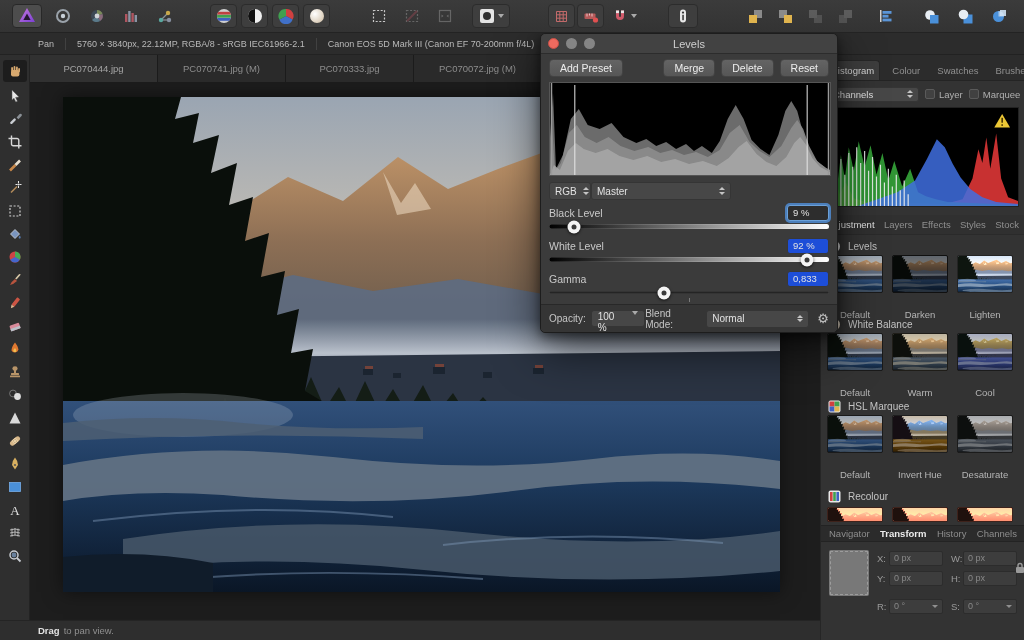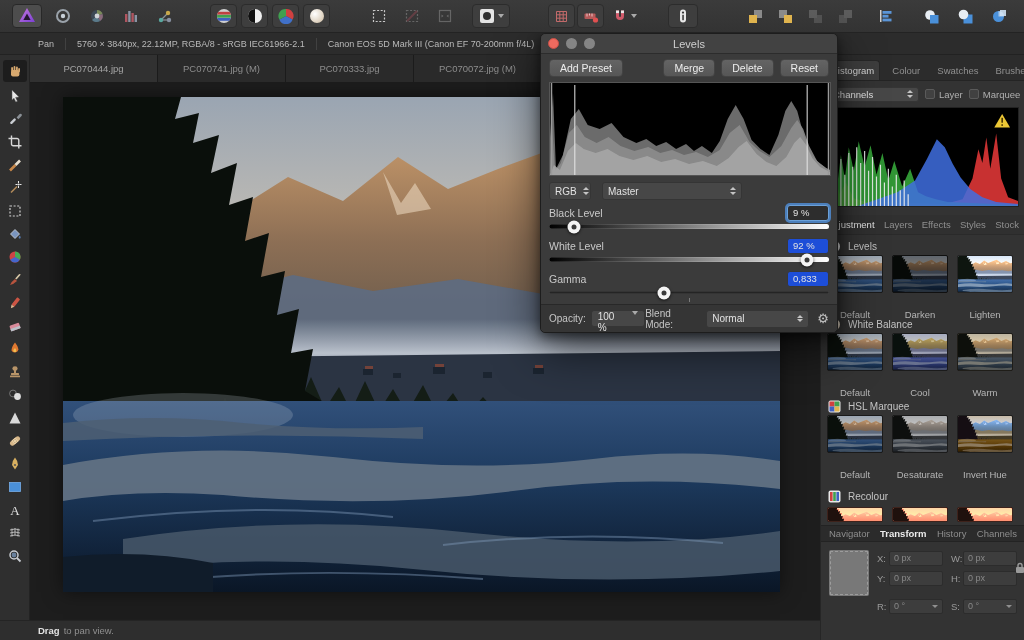--- a/index.html
+++ b/index.html
@@ -98,21 +98,21 @@
   .tl{width:11px;height:11px;border-radius:50%;background:#858585;margin-left:7px;flex:none}
   .tl.red{background:#ee6a5f;border:.5px solid #c85048}
   .dlg-title-text{position:absolute;left:0;width:100%;text-align:center;font-size:11px;color:#cfcfcf}
   .dlg-btnrow{position:absolute;top:25px;left:8px;right:8px;height:18px;display:flex;gap:6px}
   .btn{background:linear-gradient(#646464,#565656);border:1px solid #434343;border-radius:4px;
     color:#ededed;font-size:10.5px;height:18px;line-height:16px;padding:0 10px;
     font-family:"Liberation Sans",sans-serif}
   .spacer{flex:1}
   .dlg-hist{position:absolute;top:48px;left:8px;width:282px;height:94px;background:#000;
     border:1px solid #555}
-  .dlg-dd-row{position:absolute;top:148px;left:8px;right:24px;height:18px;display:flex;gap:11px}
+  .dlg-dd-row{position:absolute;top:148px;left:8px;right:24px;height:18px;display:flex;}
   .dd{display:flex;align-items:center;background:#474747;border:1px solid #353535;border-radius:3px;
     height:18px;font-size:10px;color:#e2e2e2;padding:0 5px}
   .dd .st{margin-left:auto;padding-left:6px}
   .st{display:flex;flex-direction:column;gap:1.5px}
   .st i{display:block;width:0;height:0;border-left:3px solid transparent;border-right:3px solid transparent}
   .st .up{border-bottom:3.5px solid #c4c4c4}
   .st .dn{border-top:3.5px solid #c4c4c4}
   .srow{position:absolute;left:8px;right:8px;height:17px;display:flex;align-items:center}
   .slabel{font-size:10.5px;color:#c9c9c9}
   .val{margin-left:auto;width:42px;height:16px;background:#1d4ed8;border:1px solid #383838;
@@ -696,34 +696,34 @@
   <div class="prow" style="top:278px">
     <div class="preset">
       <div class="thumb">
             <svg viewBox="0 0 717 495" preserveAspectRatio="none">
               <use href="#sceneg"></use>
             </svg>
           </div>
       <div class="plabel">Default</div>
     </div>
     <div class="preset">
+      <div class="thumb f-warm">
+            <svg viewBox="0 0 717 495" preserveAspectRatio="none">
+              <use href="#sceneg"></use>
+            </svg>
+          </div>
+      <div class="plabel">Warm</div>
+    </div>
+    <div class="preset">
       <div class="thumb f-cool">
             <svg viewBox="0 0 717 495" preserveAspectRatio="none">
               <use href="#sceneg"></use>
             </svg>
           </div>
       <div class="plabel">Cool</div>
-    </div>
-    <div class="preset">
-      <div class="thumb f-warm">
-            <svg viewBox="0 0 717 495" preserveAspectRatio="none">
-              <use href="#sceneg"></use>
-            </svg>
-          </div>
-      <div class="plabel">Warm</div>
     </div>
   </div>
 
   <div class="sechead" style="top:344px">
     <svg width="13" height="13">
           <rect x="0.5" y="0.5" width="12" height="12" rx="2" fill="#e8e8e8"></rect>
           <rect x="1.5" y="1.5" width="5" height="5" fill="#d04040"></rect>
           <rect x="6.5" y="1.5" width="5" height="5" fill="#40a050"></rect>
           <rect x="1.5" y="6.5" width="5" height="5" fill="#4060c0"></rect>
           <rect x="6.5" y="6.5" width="5" height="5" fill="#e0b44e"></rect>
@@ -733,34 +733,34 @@
   <div class="prow" style="top:360px">
     <div class="preset">
       <div class="thumb">
             <svg viewBox="0 0 717 495" preserveAspectRatio="none">
               <use href="#sceneg"></use>
             </svg>
           </div>
       <div class="plabel">Default</div>
     </div>
     <div class="preset">
+      <div class="thumb f-invhue">
+            <svg viewBox="0 0 717 495" preserveAspectRatio="none">
+              <use href="#sceneg"></use>
+            </svg>
+          </div>
+      <div class="plabel">Invert Hue</div>
+    </div>
+    <div class="preset">
       <div class="thumb f-desat">
             <svg viewBox="0 0 717 495" preserveAspectRatio="none">
               <use href="#sceneg"></use>
             </svg>
           </div>
       <div class="plabel">Desaturate</div>
-    </div>
-    <div class="preset">
-      <div class="thumb f-invhue">
-            <svg viewBox="0 0 717 495" preserveAspectRatio="none">
-              <use href="#sceneg"></use>
-            </svg>
-          </div>
-      <div class="plabel">Invert Hue</div>
     </div>
   </div>
 
   <div class="sechead" style="top:434px">
     <svg width="13" height="13">
           <rect x="0.5" y="0.5" width="12" height="12" rx="2" fill="#e8e8e8"></rect>
           <rect x="2" y="2" width="2.6" height="9" fill="#d04040"></rect>
           <rect x="5.2" y="2" width="2.6" height="9" fill="#40a050"></rect>
           <rect x="8.4" y="2" width="2.6" height="9" fill="#4060c0"></rect>
         </svg>

